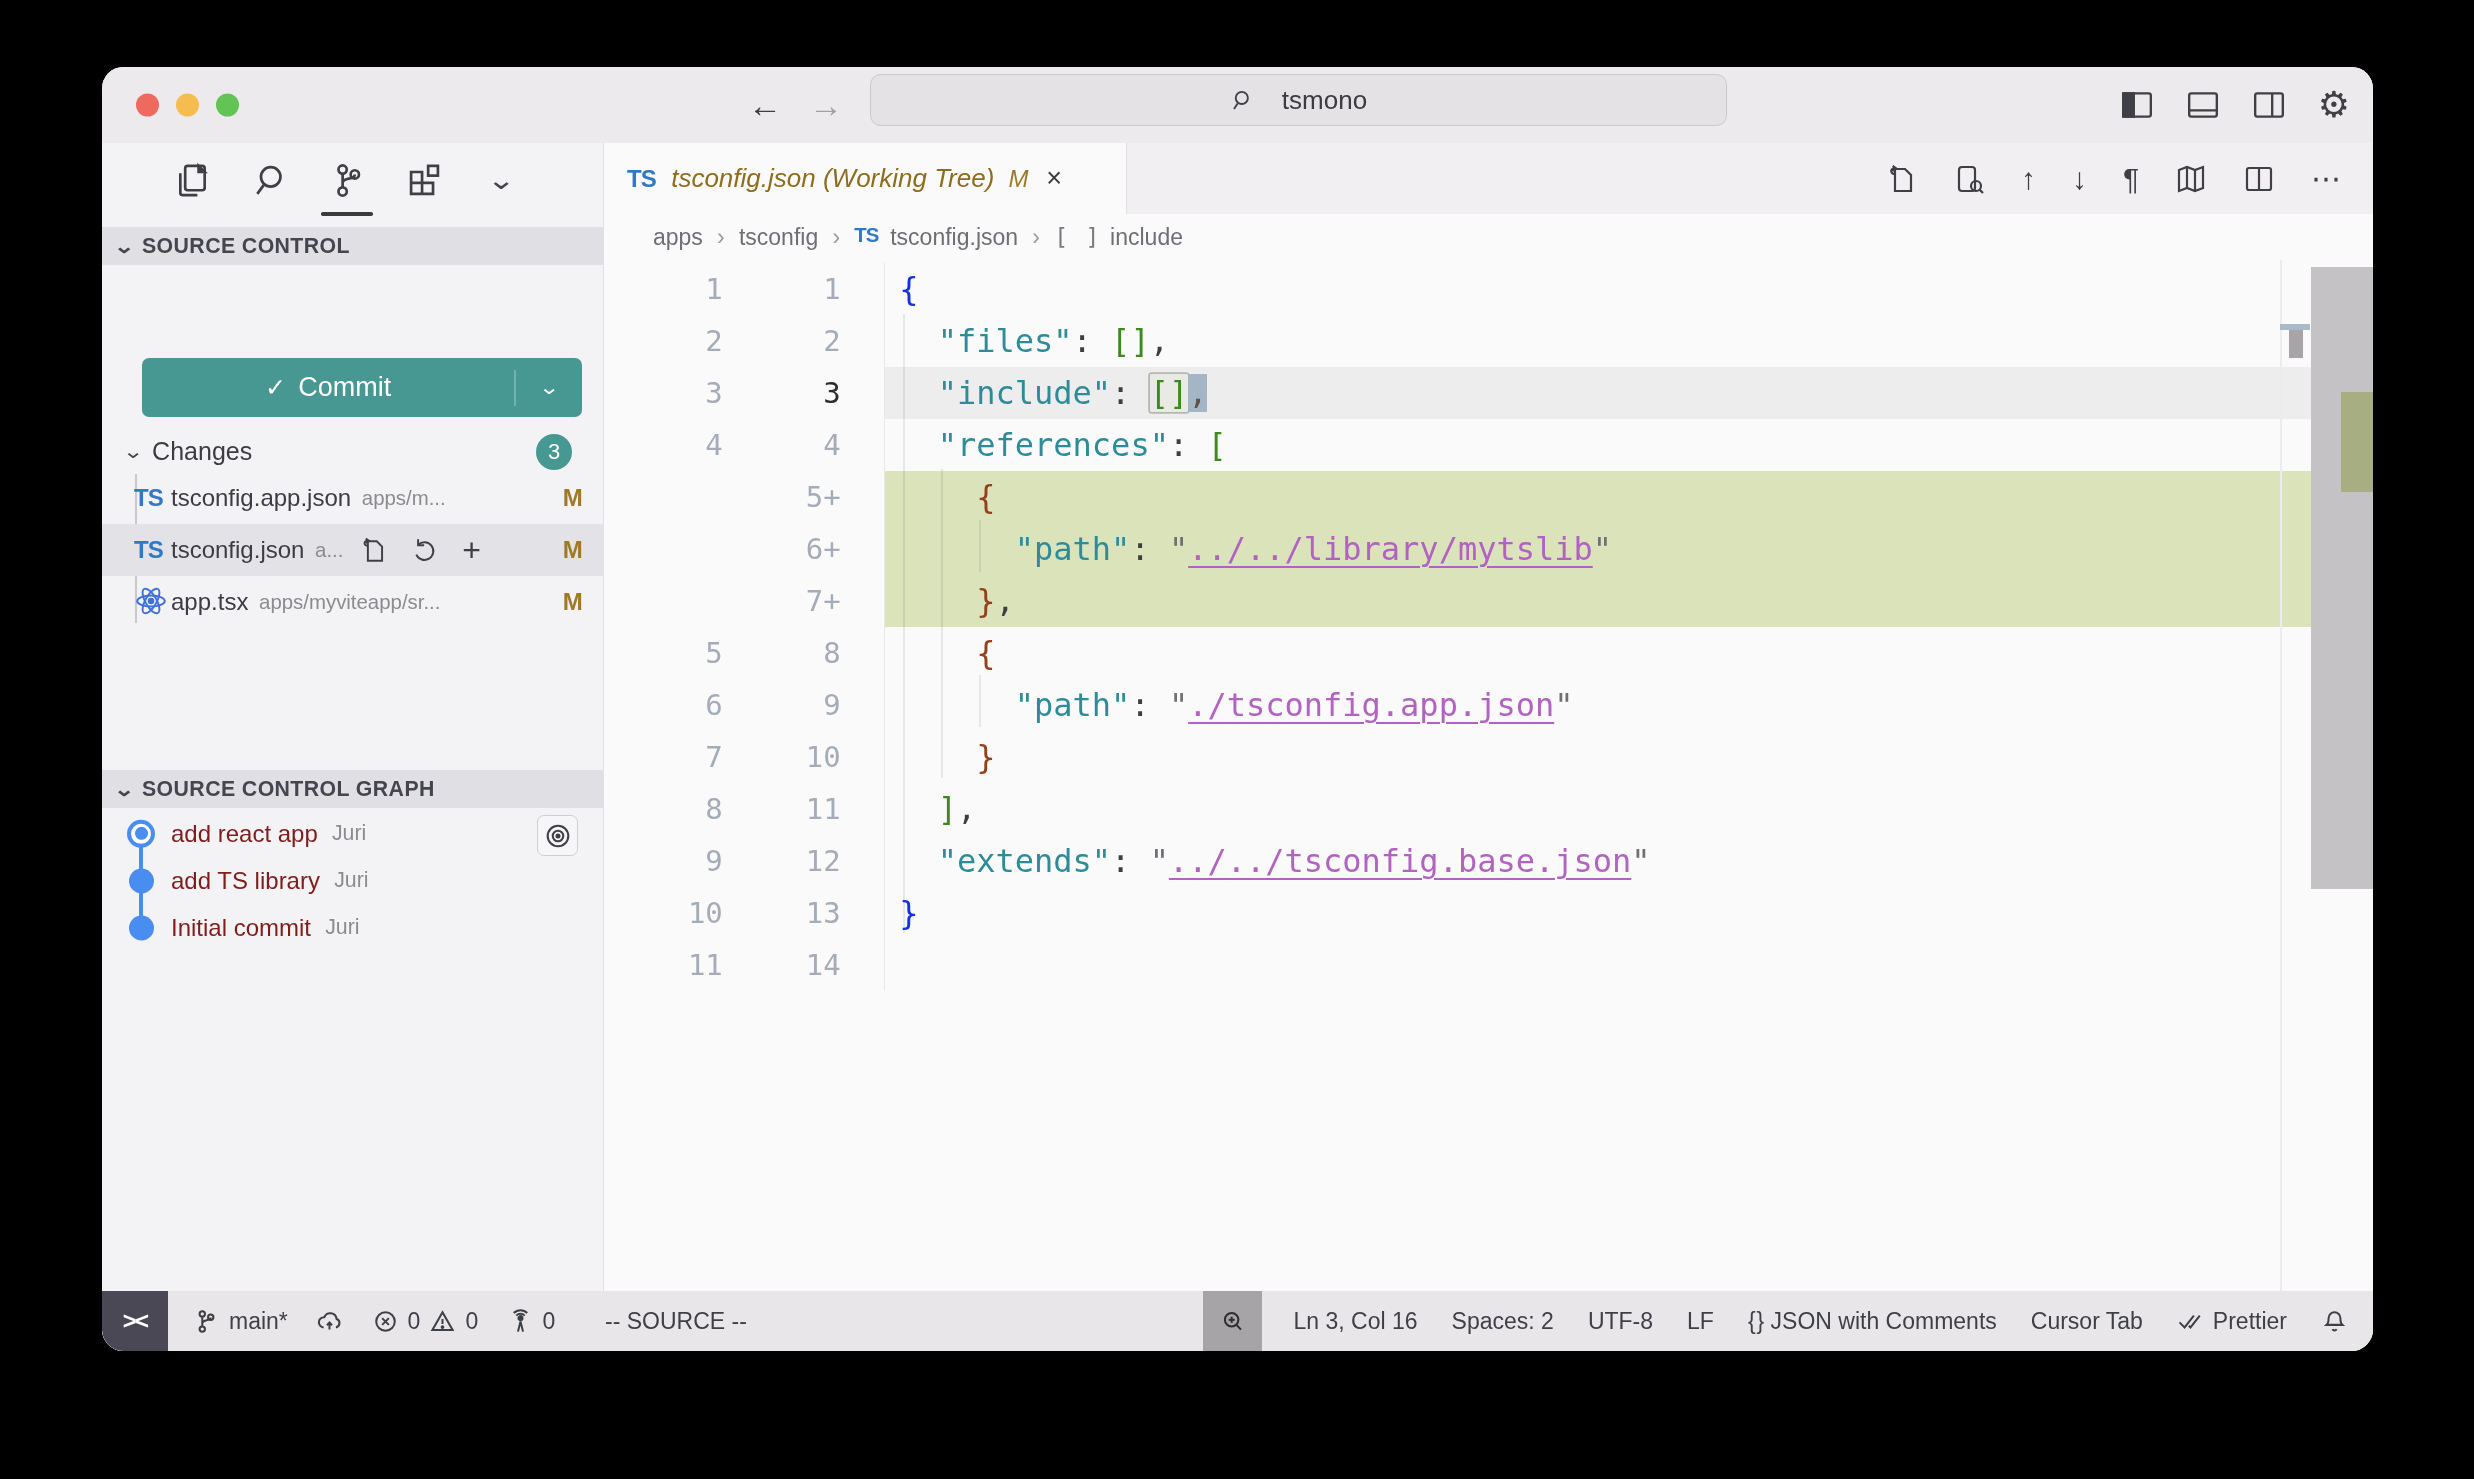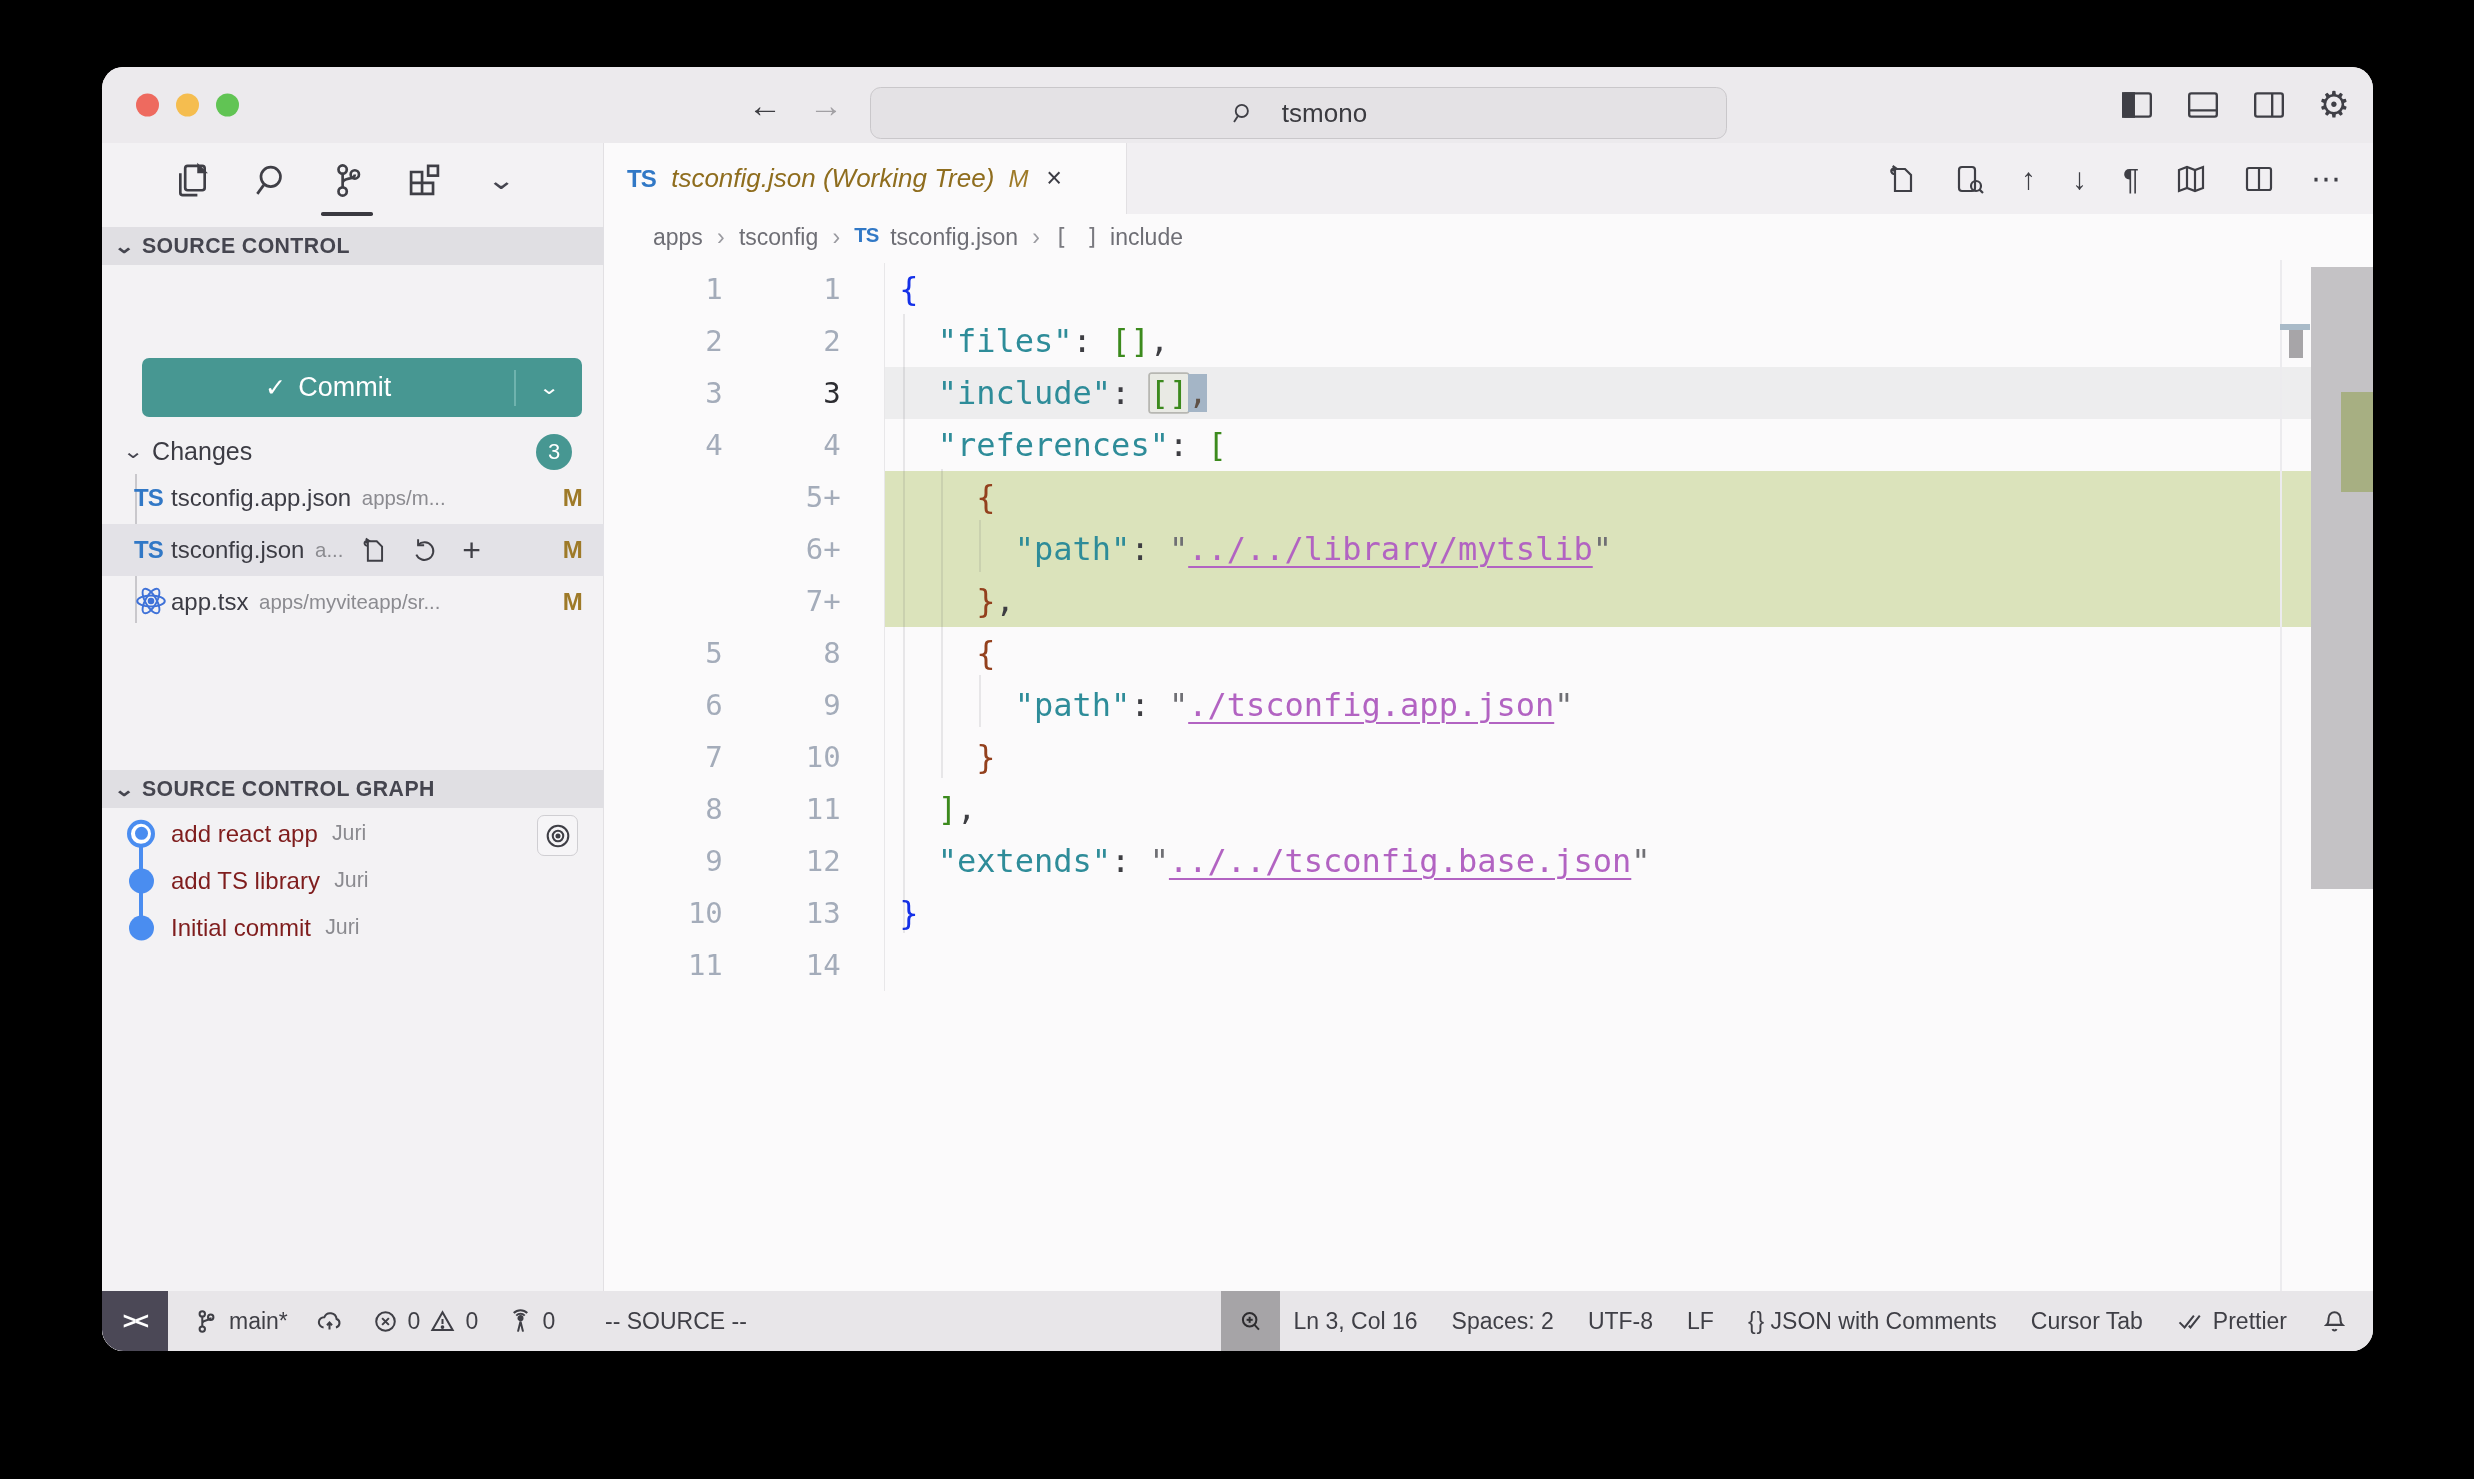--- a/index.html
+++ b/index.html
@@ -9,21 +9,21 @@
             background:#fbfafb; border-radius:21.3px; overflow:hidden; }
 
   
   .titlebar { position:relative; height:76px; background:#eceaed; }
   .traffic { position:absolute; left:34px; top:50%; transform:translateY(-50%); display:flex; gap:17px; }
   .tl { width:23px; height:23px; border-radius:50%; }
   .tl.red{ background:#ee6a5f; } .tl.yellow{ background:#f5bd4f; } .tl.green{ background:#61c454; }
   .navarrows { position:absolute; left:646px; top:0; height:76px; display:flex; align-items:center; gap:27px; }
   .nav-ic { font-size:34px; color:#3d3d42; }
   .nav-ic.dim { color:#a2a0a4; }
-  .command-center { position:absolute; left:768px; top:20px; width:857px; height:52px;
+  .command-center { position:absolute; left:768px; top:7px; width:857px; height:52px;
       background:#e4e2e5; border:1.8px solid #c9c7ca; border-radius:10.7px;
       display:flex; align-items:center; justify-content:center; gap:25px; color:#3b3b40; font-size:26px; }
   .tb-right { position:absolute; right:23px; top:0; height:76px; display:flex; align-items:center; gap:32px; }
   .ic { display:inline-block; }
   svg.ic { stroke:#3f3f46; fill:none; stroke-width:1.1; }
 
   
   .bodyarea { position:absolute; top:76px; left:0; right:0; bottom:60px; display:flex; }
   .sidebar { position:relative; width:502px; background:#f3f2f4; border-right:1.8px solid #e2e0e3; flex:none; }
   .main { position:relative; flex:1; background:#fbfafb; }
@@ -122,21 +122,21 @@
   .statusbar { position:absolute; left:0; right:0; bottom:0; height:60px; background:#e8e6e9;
                display:flex; align-items:center; font-size:23px; color:#3f3f46; }
   .sb-item { display:flex; align-items:center; gap:9px; white-space:nowrap; }
   .sb-remote { width:66px; height:60px; background:#4b4856; color:#fff; display:flex; align-items:center;
                justify-content:center; font-size:24px; font-weight:bold; letter-spacing:-1.8px;
                border-bottom-left-radius:21.3px; margin-right:25px; flex:none; }
   .sb-left { display:flex; align-items:center; gap:28.4px; }
   .sb-mode { margin-left:21.3px; }
   .sb-zoom { width:59px; height:60px; background:#a6a4a7; display:flex; align-items:center; justify-content:center;
              margin-left:auto; }
-  .sb-right { display:flex; align-items:center; gap:34px; padding:0 25px 0 14px; }
+  .sb-right { display:flex; align-items:center; gap:34px; padding:0 25px 0 32px; }
   svg.sic { stroke:#3f3f46; fill:none; stroke-width:1.2; width:27px; height:27px; }
 </style>
 </head>
 <body>
 
 <div class="screen">
   <div class="window">
 
     <div class="titlebar">
       <div class="traffic">

